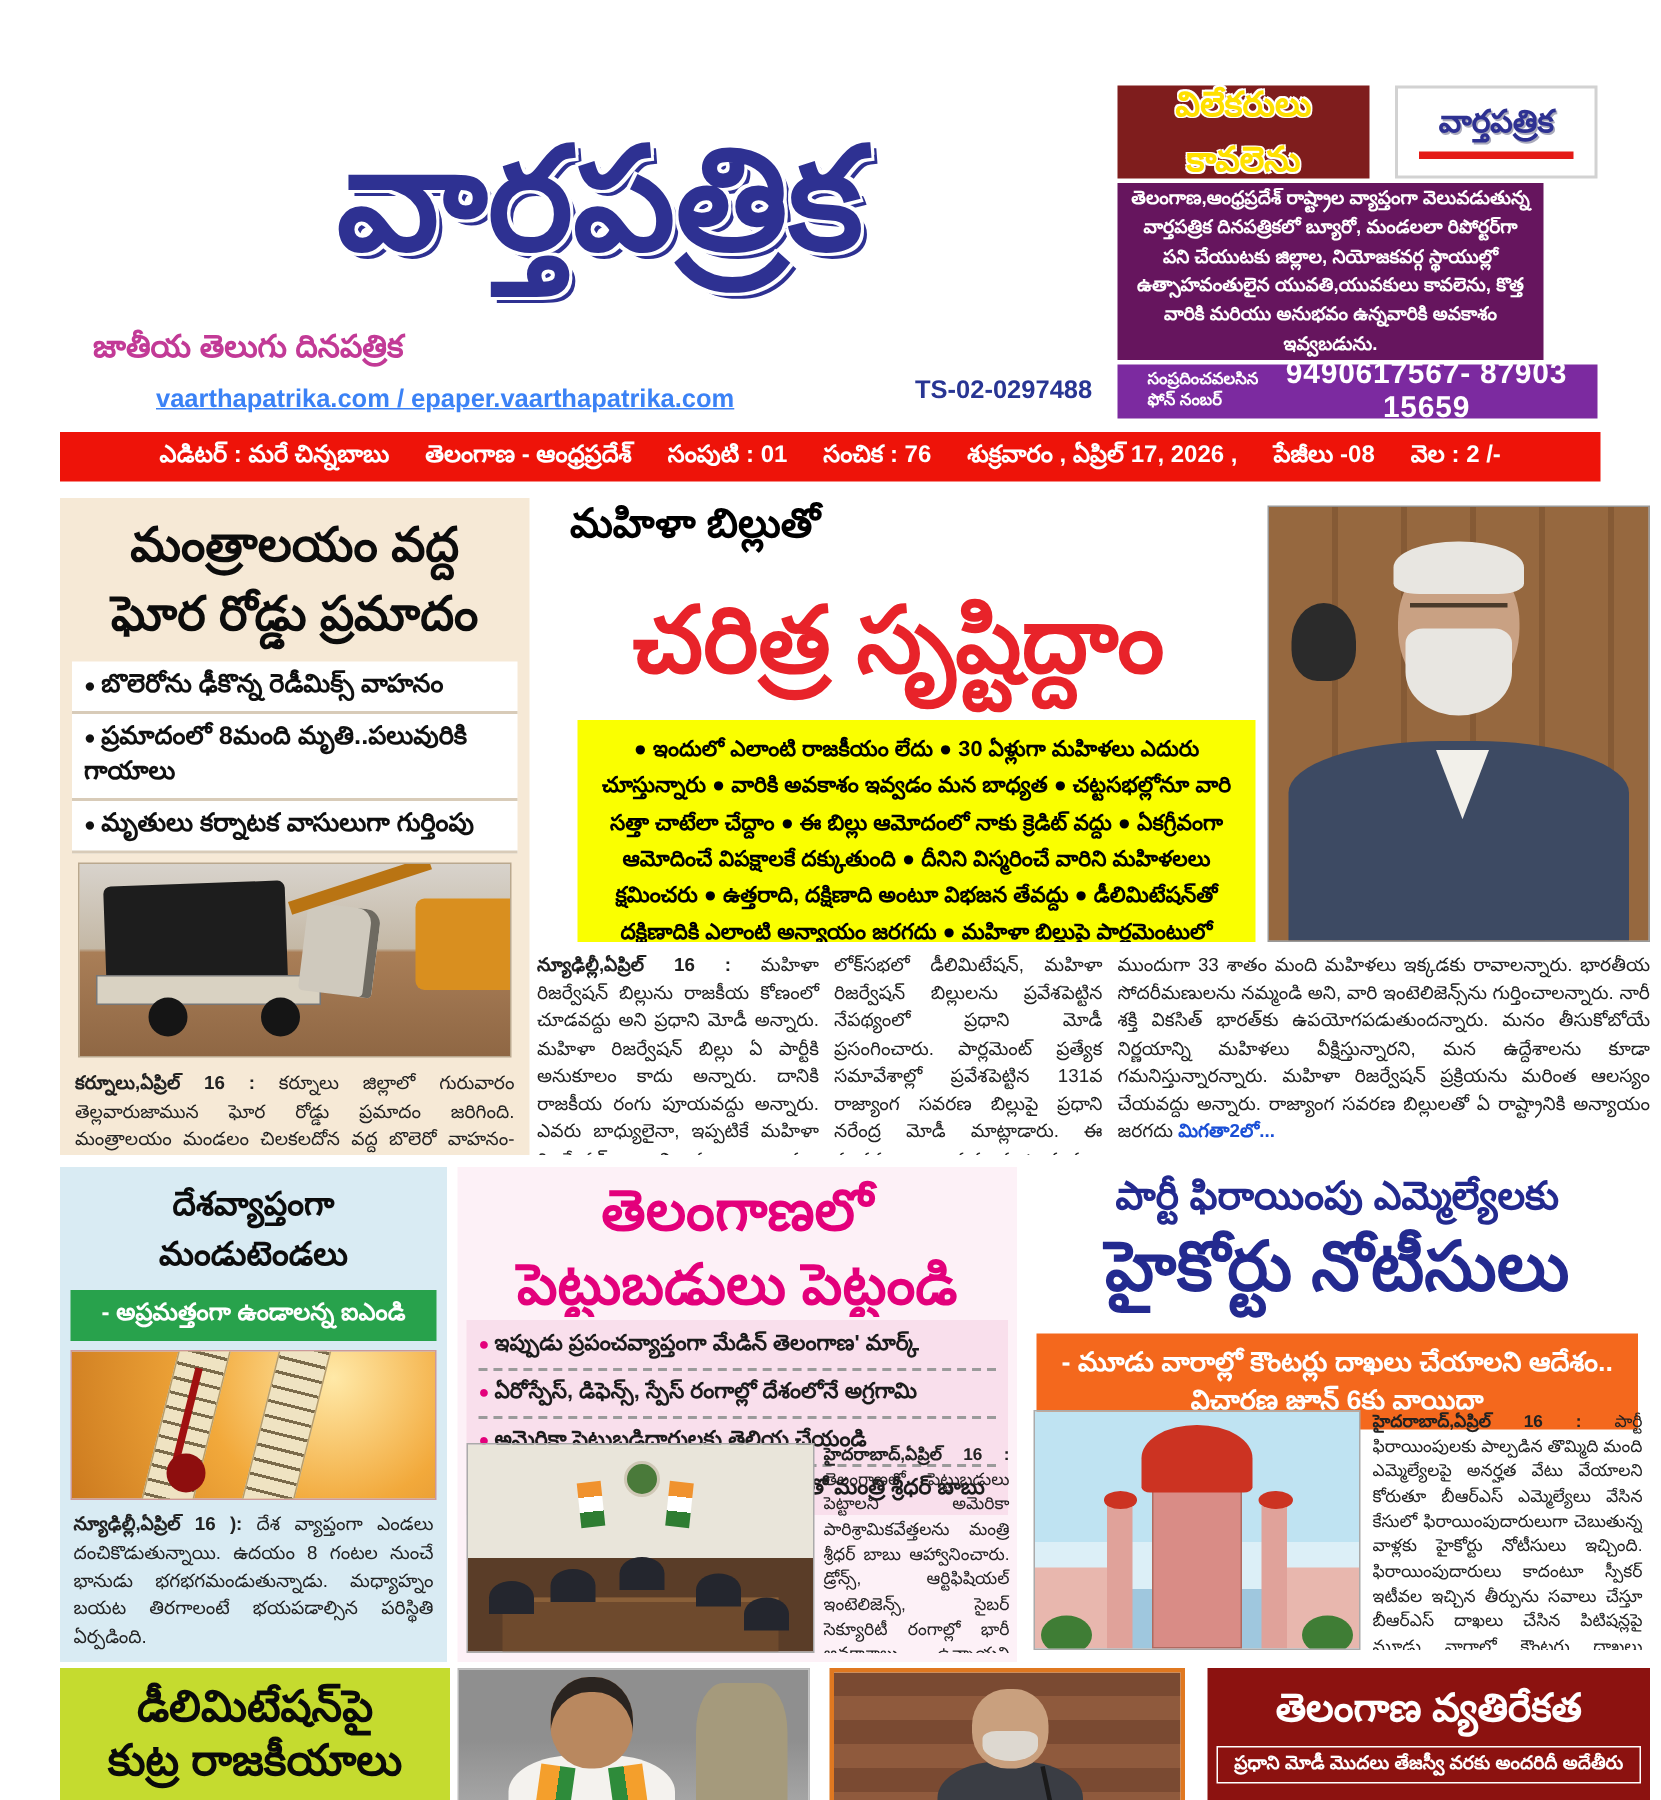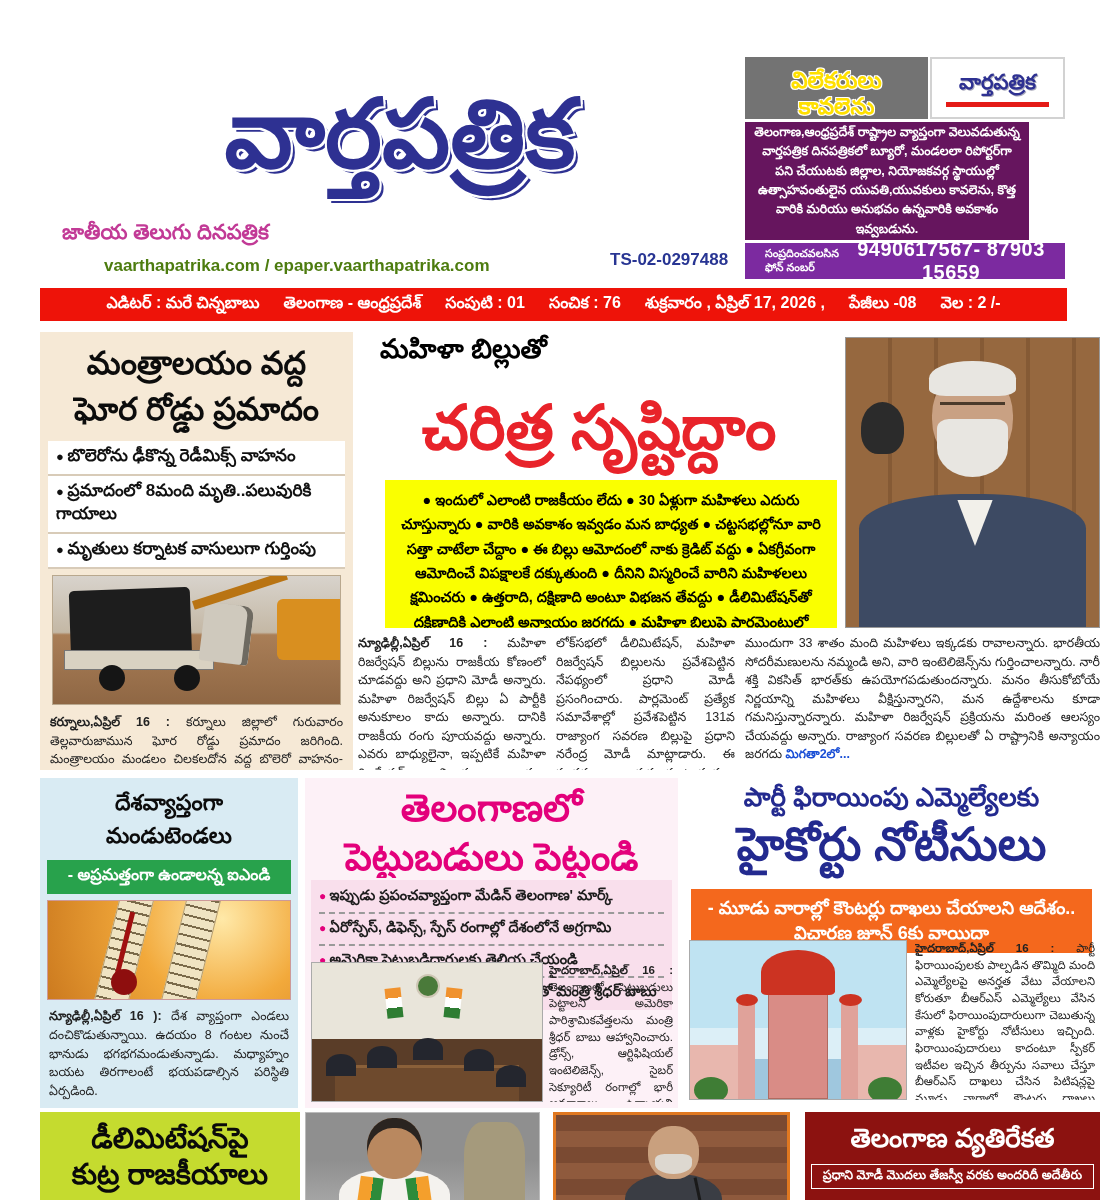--- a/index.html
+++ b/index.html
@@ -12,26 +12,26 @@
   
   .topbar { left:652px; top:0; width:338px; height:34px; background:#000; color:#fff;
             display:flex; align-items:center; justify-content:center;
             font-size:26px; font-weight:bold; letter-spacing:.5px; }
 
   
   .logo-wrap { left:55px; top:44px; width:690px; height:180px; display:flex; align-items:center; justify-content:center; overflow:hidden; }
   .logo-main { font-size:96px; font-weight:bold; color:#2E3192; line-height:1;
                text-shadow:-2px -2px 0 #fff, 2px -2px 0 #fff, -2px 2px 0 #fff, 2px 2px 0 #fff, 4px 4px 0 #2E3192; }
   .tagline   { left:62px; top:220px; font-size:21px; font-weight:bold; color:#C23A96; }
-  .websites  { left:104px; top:256px; font-size:17px; font-weight:bold; color:#4d7c0f; }
+  .websites  { left:104px; top:256px; font-size:17px; font-weight:bold; color:#3b82f6;text-decoration:underline; }
   .regno     { left:610px; top:250px; font-size:17px; font-weight:bold; color:#283593; }
 
   
-  .wanted-box { left:745px; top:57px; width:183px; height:62px; background:#737373;
-                display:flex; flex-direction:column; align-items:center; justify-content:flex-end;
+  .wanted-box { left:745px; top:57px; width:168px; height:62px; background:#7f1d1d;
+                display:flex; flex-direction:column; align-items:center; justify-content:space-between;
                 color:#FFE000; font-weight:bold; font-size:23px; line-height:1.1;
                 text-shadow:-1px -1px 0 #fff,1px -1px 0 #fff,-1px 1px 0 #fff,1px 1px 0 #fff; }
   .minilogo-box { left:930px; top:57px; width:135px; height:62px; background:#fff; border:2px solid #d2d2d2;
                   display:flex; flex-direction:column; align-items:center; justify-content:center; }
   .minilogo-text { color:#2E3192; font-size:21px; font-weight:bold; text-shadow:1px 1px 0 #aab; }
   .minilogo-rule { width:78%; height:5px; background:#E41B17; margin-top:3px; }
   .ad-body   { left:745px; top:122px; width:284px; height:118px; background:#66155E; color:#fff;
                font-size:12.5px; font-weight:bold; line-height:1.55; text-align:center;
                padding:8px 9px; display:flex; align-items:center; }
   .phone-bar { left:745px; top:243px; width:320px; height:36px; background:#7C2AA0; color:#fff;

